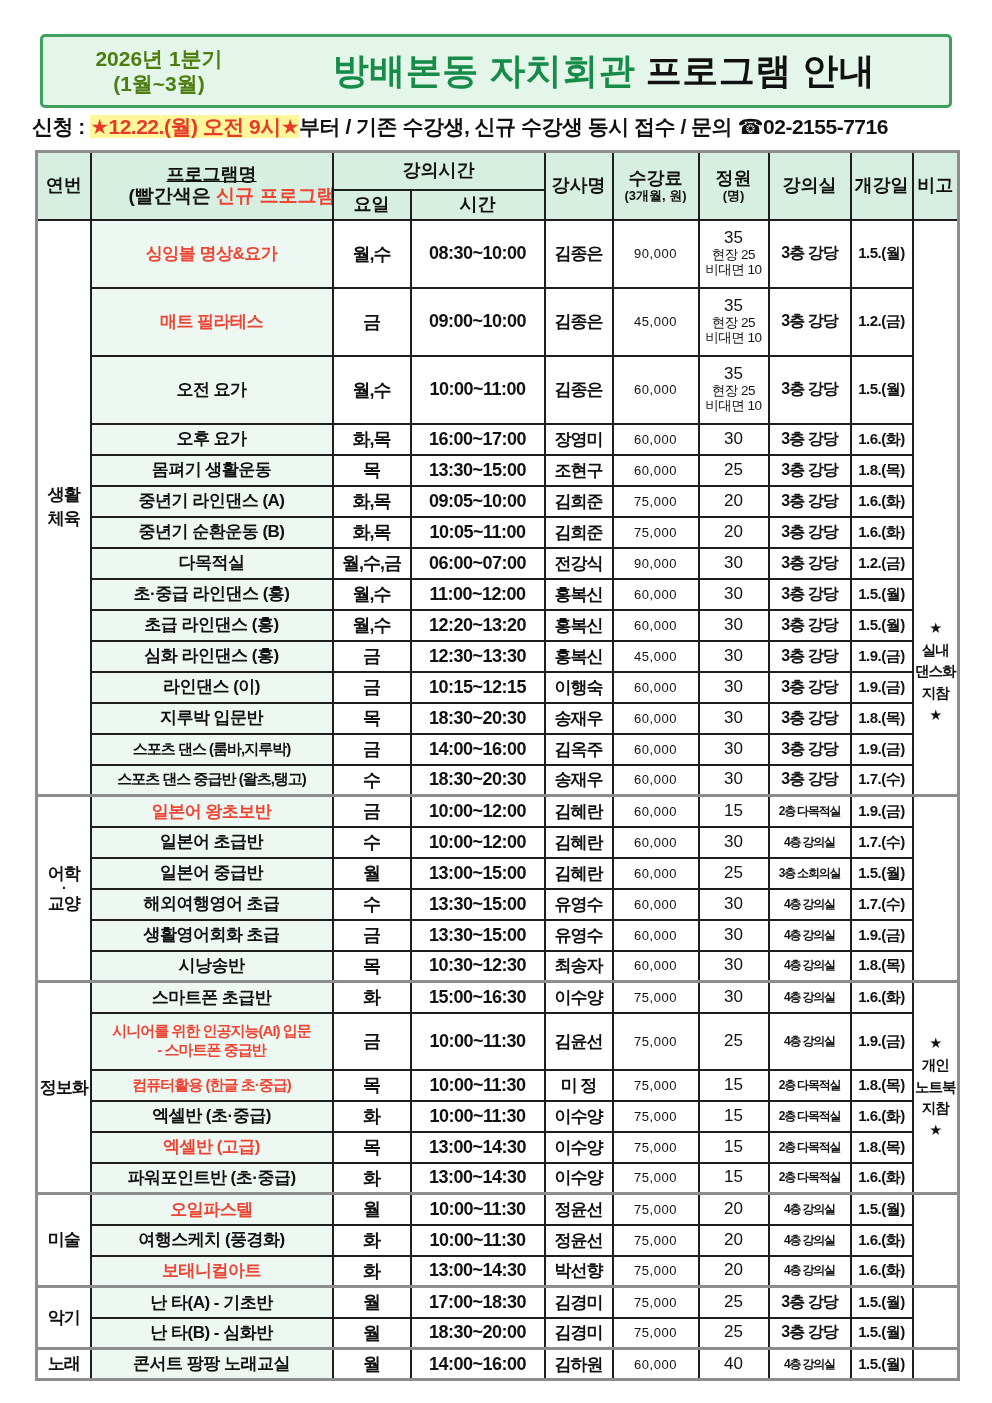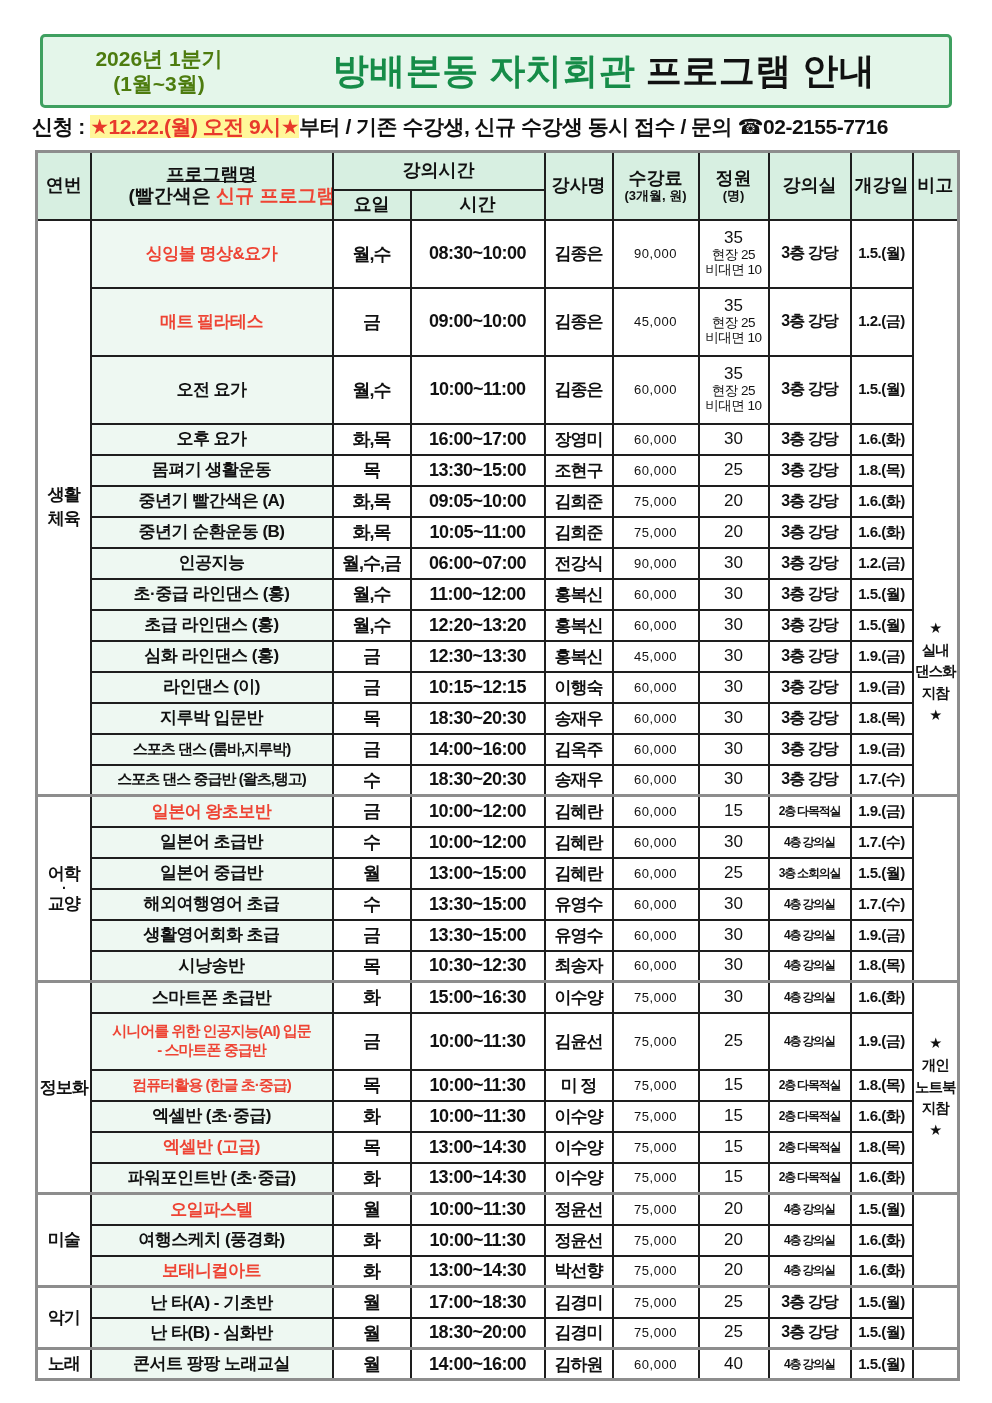--- a/index.html
+++ b/index.html
@@ -170,21 +170,21 @@
           <td class="day">목</td>
           <td class="time">13:30~15:00</td>
           <td class="teacher">조현구</td>
           <td class="fee">60,000</td>
           <td class="cap"><span>25</span></td>
           <td class="room">3층 강당</td>
           <td class="start">1.8.(목)</td>
         </tr>
         <tr>
           <td class="prog-name">
-            <div>중년기 빨간색은 (A)</div>
+            <div>중년기 라인댄스 (A)</div>
           </td>
           <td class="day">화,목</td>
           <td class="time">09:05~10:00</td>
           <td class="teacher">김희준</td>
           <td class="fee">75,000</td>
           <td class="cap"><span>20</span></td>
           <td class="room">3층 강당</td>
           <td class="start">1.6.(화)</td>
         </tr>
         <tr>
@@ -194,21 +194,21 @@
           <td class="day">화,목</td>
           <td class="time">10:05~11:00</td>
           <td class="teacher">김희준</td>
           <td class="fee">75,000</td>
           <td class="cap"><span>20</span></td>
           <td class="room">3층 강당</td>
           <td class="start">1.6.(화)</td>
         </tr>
         <tr>
           <td class="prog-name">
-            <div>인공지능</div>
+            <div>다목적실</div>
           </td>
           <td class="day">월,수,금</td>
           <td class="time">06:00~07:00</td>
           <td class="teacher">전강식</td>
           <td class="fee">90,000</td>
           <td class="cap"><span>30</span></td>
           <td class="room">3층 강당</td>
           <td class="start">1.2.(금)</td>
         </tr>
         <tr>

